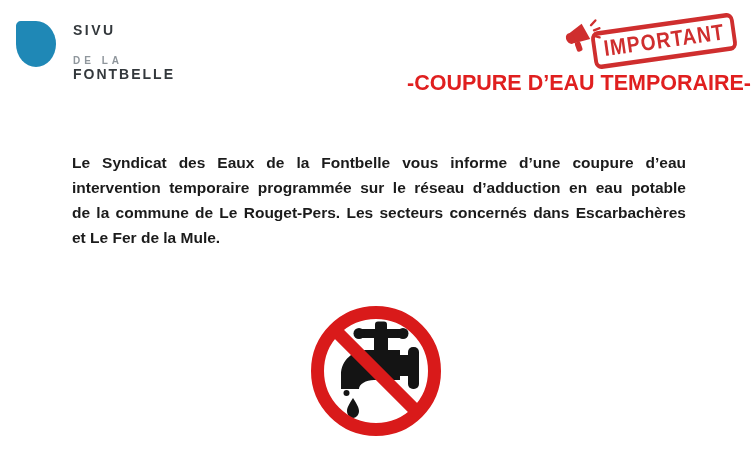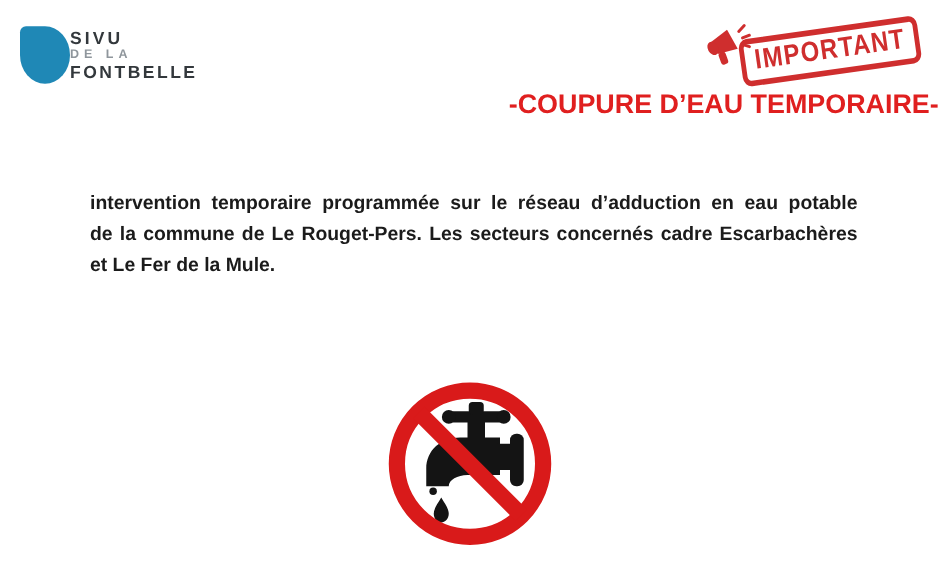--- a/index.html
+++ b/index.html
@@ -16,34 +16,34 @@
   html,body{margin:0;padding:0;background:#ffffff;}
   .page{
     position:relative;
     width:751px;height:459px;
     background:var(--bg);
     overflow:hidden;
     font-family:"Liberation Sans", sans-serif;
   }
 
   
-  .logo{position:absolute;left:16px;top:21px;display:flex;align-items:flex-start;gap:0;}
+  .logo{position:absolute;left:16px;top:21px;display:flex;align-items:flex-start;gap:17px;}
   .logo-drop{
     width:40px;height:46px;
     background:var(--logo-blue);
     border-radius:5px 52% 52% 52%;
   }
   .logo-text{display:flex;flex-direction:column;padding-top:3px;}
   .logo-l1{
     font-size:14px;font-weight:700;letter-spacing:2.5px;
     color:var(--logo-dark);line-height:13px;
   }
   .logo-l2{
     font-size:10px;font-weight:600;letter-spacing:4px;
-    color:var(--logo-gray);line-height:11px;margin-top:1px;
+    color:var(--logo-gray);line-height:11px;margin-top:18px;
   }
   .logo-l3{
     font-size:14px;font-weight:700;letter-spacing:2px;
     color:var(--logo-dark);line-height:14px;margin-top:1px;
   }
 
   
   .stamp{
     position:absolute;top:24px;right:12px;
     transform:rotate(-8deg);transform-origin:center;
@@ -113,22 +113,23 @@
       <path class="mg-stroke" d="M34,7 L39.5,2.5"></path>
       <path class="mg-stroke" d="M36.5,13 L43,11.5"></path>
       <path class="mg-stroke" d="M36,19 L41.5,21.5"></path>
     </svg>
     <span class="stamp-box">IMPORTANT</span>
   </div>
 
   <h1 class="title">-COUPURE D’EAU TEMPORAIRE-</h1>
 
   <div class="body-text">
+    <div class="jline">Le Syndicat des Eaux de la Fontbelle vous informe d’une coupure d’eau</div>
     <div class="jline">intervention temporaire programmée sur le réseau d’adduction en eau potable</div>
-    <div class="jline">de la commune de Le Rouget-Pers. Les secteurs concernés cadre Escarbachères</div>
+    <div class="jline">de la commune de Le Rouget-Pers. Les secteurs concernés dans Escarbachères</div>
     <div class="jline last">et Le Fer de la Mule.</div>
   </div>
 
   <div class="sign">
     <svg viewBox="0 0 136 136" width="136" height="136" aria-hidden="true">
 
       <g class="tap">
 
         <rect x="50" y="26" width="46" height="9" rx="4.5"></rect>
         <circle cx="51" cy="30.5" r="5.5"></circle>

